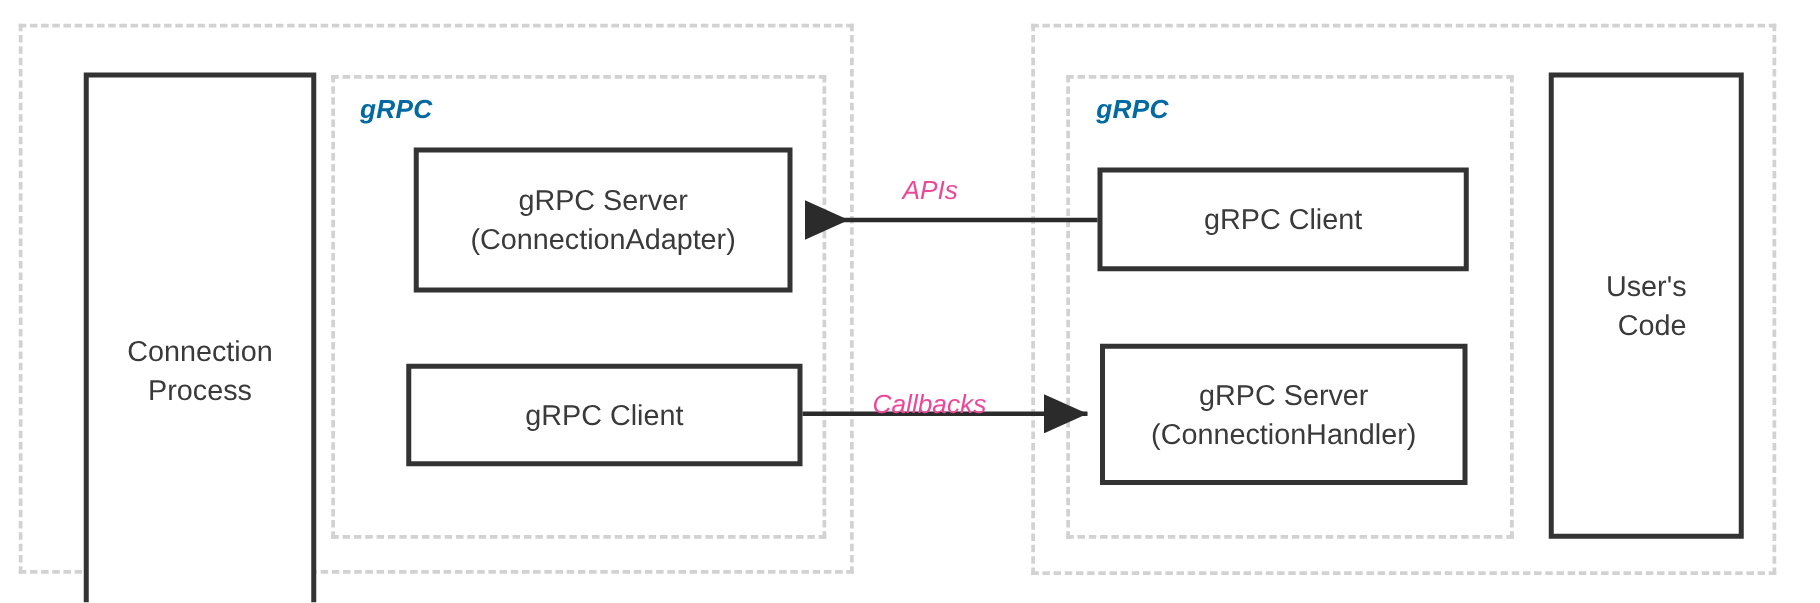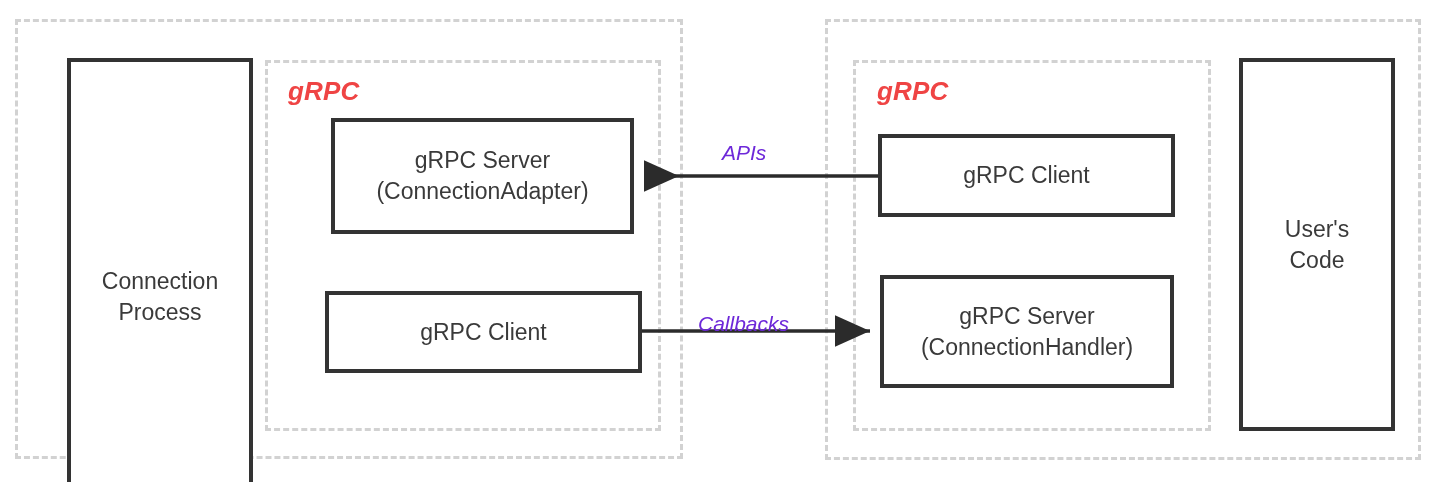--- a/index.html
+++ b/index.html
@@ -18,22 +18,22 @@
   .dashed-group {
     position: absolute;
     border: 3px dashed #d2d2d2;
     box-sizing: border-box;
     background: transparent;
   }
   .grpc-label {
     position: absolute;
     font-style: italic;
     font-weight: bold;
-    font-size: 26px;
-    color: #ef4444;
+    font-size: 21px;
+    color: #0369a1;
     letter-spacing: 0.2px;
     white-space: nowrap;
   }
   .node-box {
     position: absolute;
     border: 4px solid #333333;
     box-sizing: border-box;
     background: #ffffff;
     display: flex;
     align-items: center;
@@ -53,21 +53,21 @@
     top: 0;
     width: 1456px;
     height: 482px;
     pointer-events: none;
     overflow: visible;
   }
   .edge-label {
     position: absolute;
     font-style: italic;
     font-size: 21px;
-    color: #6d28d9;
+    color: #ec4899;
     white-space: nowrap;
   }
 </style>
 </head>
 <body>
 
 <div id="canvas">
 
   <div class="dashed-group" style="left:15px; top:19px; width:668px; height:440px;"></div>
 
@@ -97,21 +97,21 @@
 
   <div class="node-box" style="left:878px; top:134px; width:297px; height:83px;">
     <span class="node-label">gRPC Client</span>
   </div>
 
   <div class="node-box" style="left:880px; top:275px; width:294px; height:113px;">
     <span class="node-label">gRPC Server
 (ConnectionHandler)</span>
   </div>
 
-  <div class="node-box" style="left:1239px; top:58px; width:156px; height:373px;">
+  <div class="node-box" style="left:1239px; top:58px; width:156px; height:373px;text-align:right;">
     <span class="node-label">User's
 Code</span>
   </div>
 
   <svg class="edge-svg">
     <defs>
       <marker id="arrow-left" markerWidth="11" markerHeight="9" refX="10" refY="4.5" orient="auto" markerUnits="strokeWidth">
         <path d="M10,0 L10,9 L0,4.5 z" fill="#2b2b2b"></path>
       </marker>
       <marker id="arrow-right" markerWidth="11" markerHeight="9" refX="10" refY="4.5" orient="auto" markerUnits="strokeWidth">

